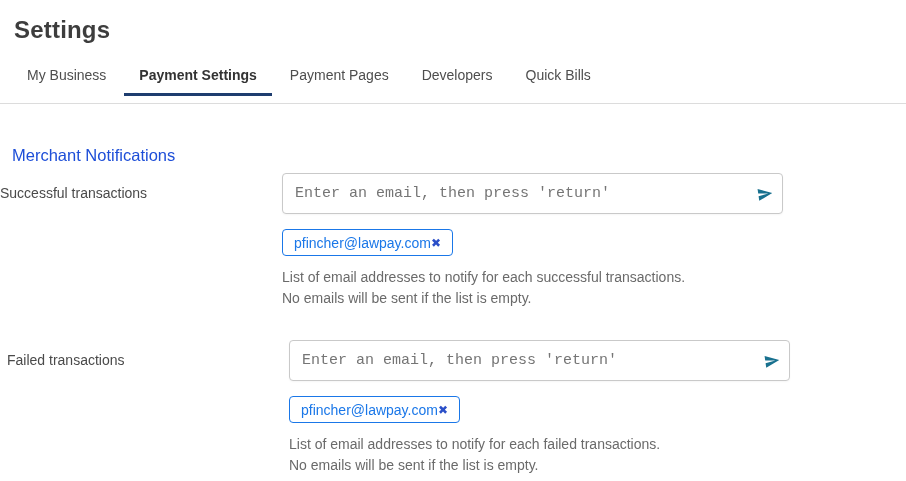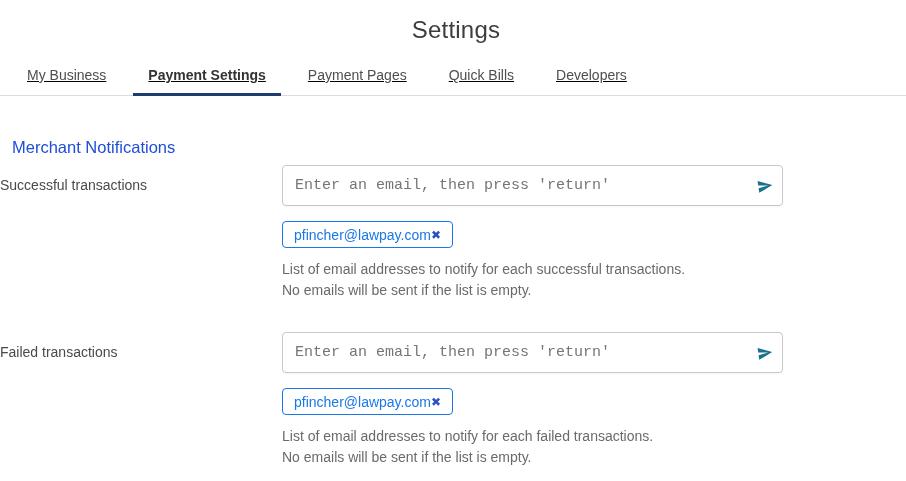--- a/index.html
+++ b/index.html
@@ -1,33 +1,33 @@
 <!DOCTYPE html>
 <html><head>
 <meta charset="utf-8">
 <style>
   html,body{margin:0;padding:0;background:#fff;}
   body{font-family:"Liberation Sans","DejaVu Sans",sans-serif;-webkit-font-smoothing:antialiased;}
   .page{position:relative;width:906px;height:481px;background:#fff;overflow:hidden;}
 
   
-  .page-title{margin:0;padding:16px 0 0 6px;font-size:24px;font-weight:400;color:#3d3d3d;letter-spacing:.2px;text-align:center;}
+  .page-title{margin:0;padding:16px 0 0 14px;font-size:24px;font-weight:700;color:#3d3d3d;letter-spacing:.2px;}
 
   
-  .tabs{display:flex;gap:12px;padding:23px 0 0 12px;border-bottom:1px solid #dcdcdc;text-decoration:underline;}
+  .tabs{display:flex;gap:3px;padding:23px 0 8px 12px;border-bottom:1px solid #dcdcdc;}
   .tab{position:relative;padding:0 15px 12px 15px;font-size:14px;color:#4e4e4e;cursor:pointer;white-space:nowrap;}
   .tab.active{font-weight:700;color:#333;}
   .tab.active::after{content:"";position:absolute;left:0;right:0;bottom:-1px;height:3px;background:#1e3d6f;}
 
   
   .section-title{margin:42px 0 8px 12px;font-size:16.5px;font-weight:400;color:#1d4ed8;}
 
   
   .form-group{display:flex;align-items:flex-start;}
-  .form-group + .form-group{margin-top:32px;}
+  .form-group + .form-group{margin-top:32px;padding-left:7px;}
   .label-col{width:250px;text-align:left;font-size:14px;color:#4a4a4a;line-height:41px;flex:none;}
   .field-col{margin-left:32px;width:501px;flex:none;}
 
   .email-input-wrap{position:relative;width:501px;box-sizing:border-box;}
   .email-input{box-sizing:border-box;width:100%;height:41px;border:1px solid #c9c9c9;border-radius:4px;
     padding:0 36px 0 12px;font-family:Liberation Mono, monospace;font-size:15px;color:#3d3d3d;outline:none;
     box-shadow:0 1px 2px rgba(0,0,0,0.04);}
   .email-input::placeholder{color:#757575;opacity:1;}
   .send-icon{position:absolute;right:10px;top:50%;transform:translateY(-50%) rotate(-8deg);display:flex;cursor:pointer;}
 
@@ -44,22 +44,22 @@
 <body>
 
 <div class="page">
 
   <h1 class="page-title">Settings</h1>
 
   <nav class="tabs">
     <div class="tab">My Business</div>
     <div class="tab active">Payment Settings</div>
     <div class="tab">Payment Pages</div>
+    <div class="tab">Developers</div>
     <div class="tab">Quick Bills</div>
-    <div class="tab">Developers</div>
   </nav>
 
   <h2 class="section-title">Merchant Notifications</h2>
 
   <div class="form-group">
     <div class="label-col">Successful transactions</div>
     <div class="field-col">
       <div class="email-input-wrap">
         <input class="email-input" type="text" placeholder="Enter an email, then press 'return'" style="">
         <span class="send-icon">

